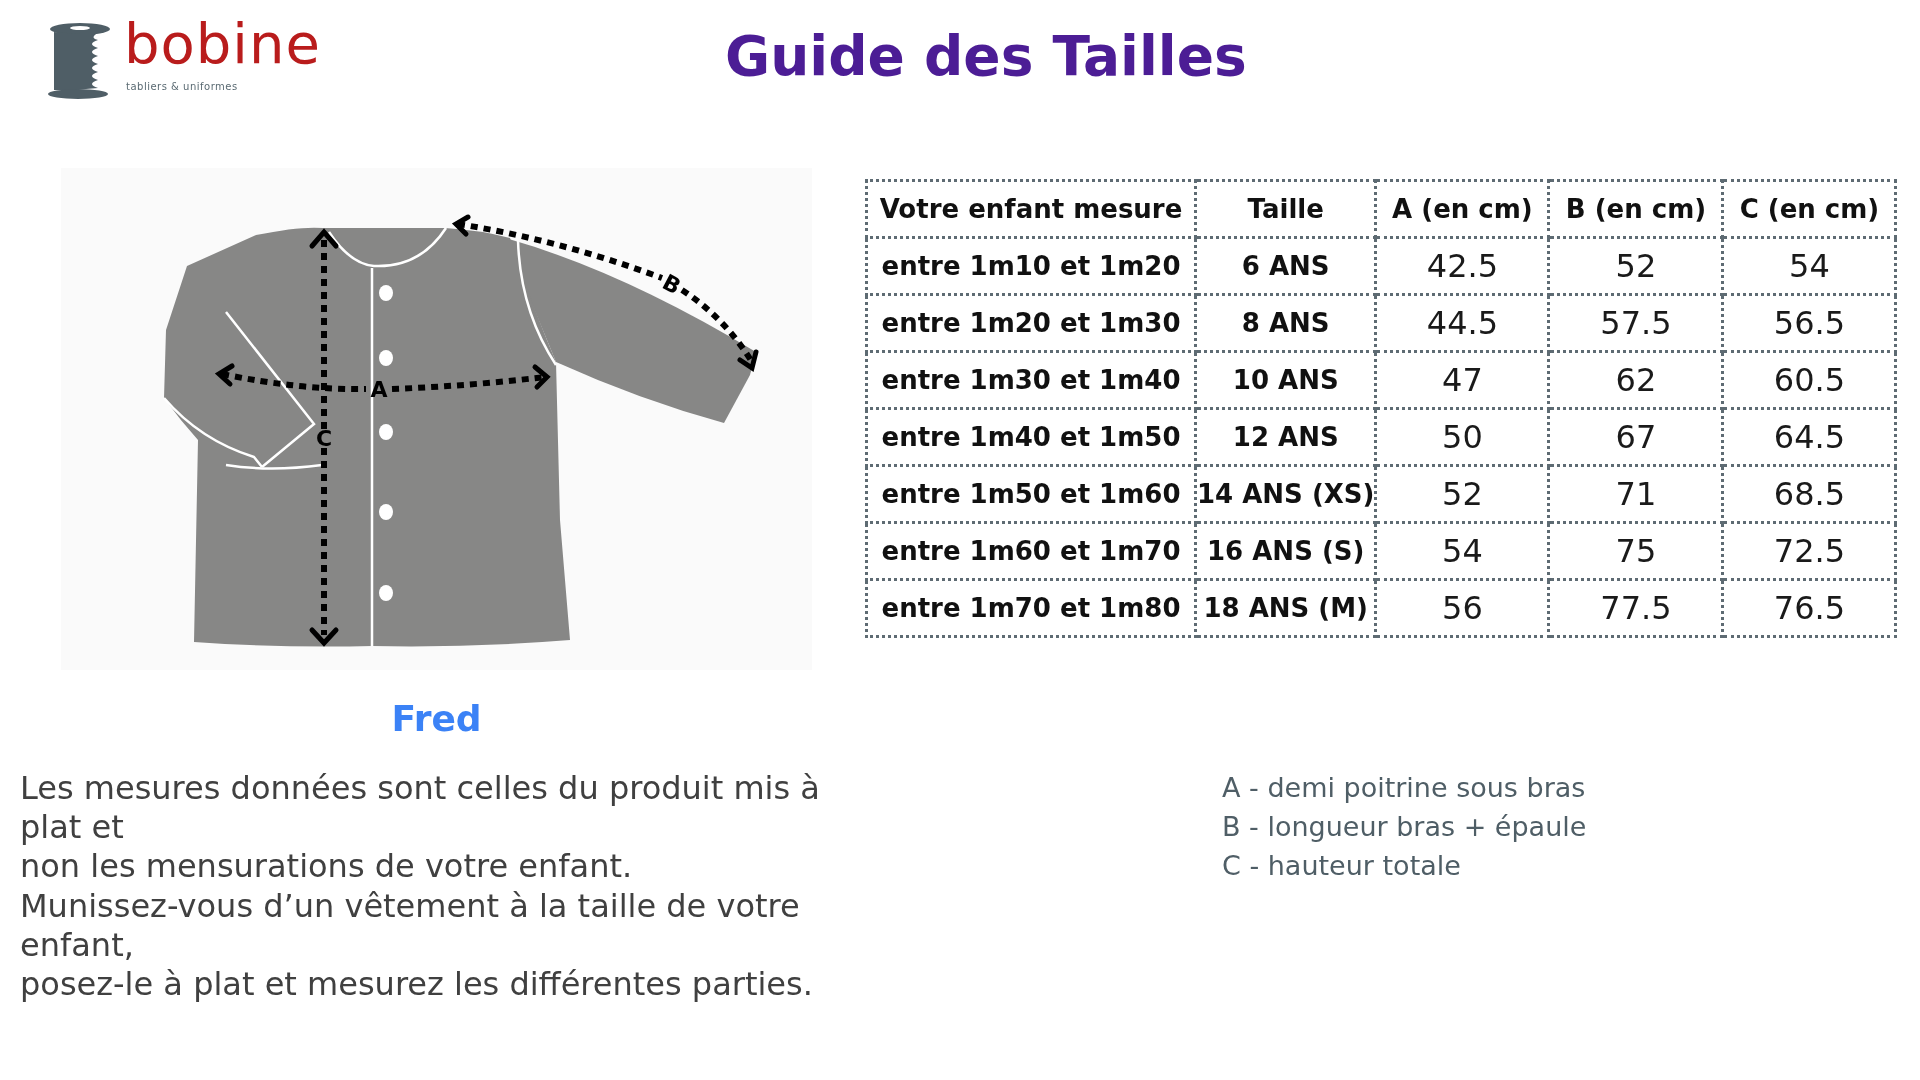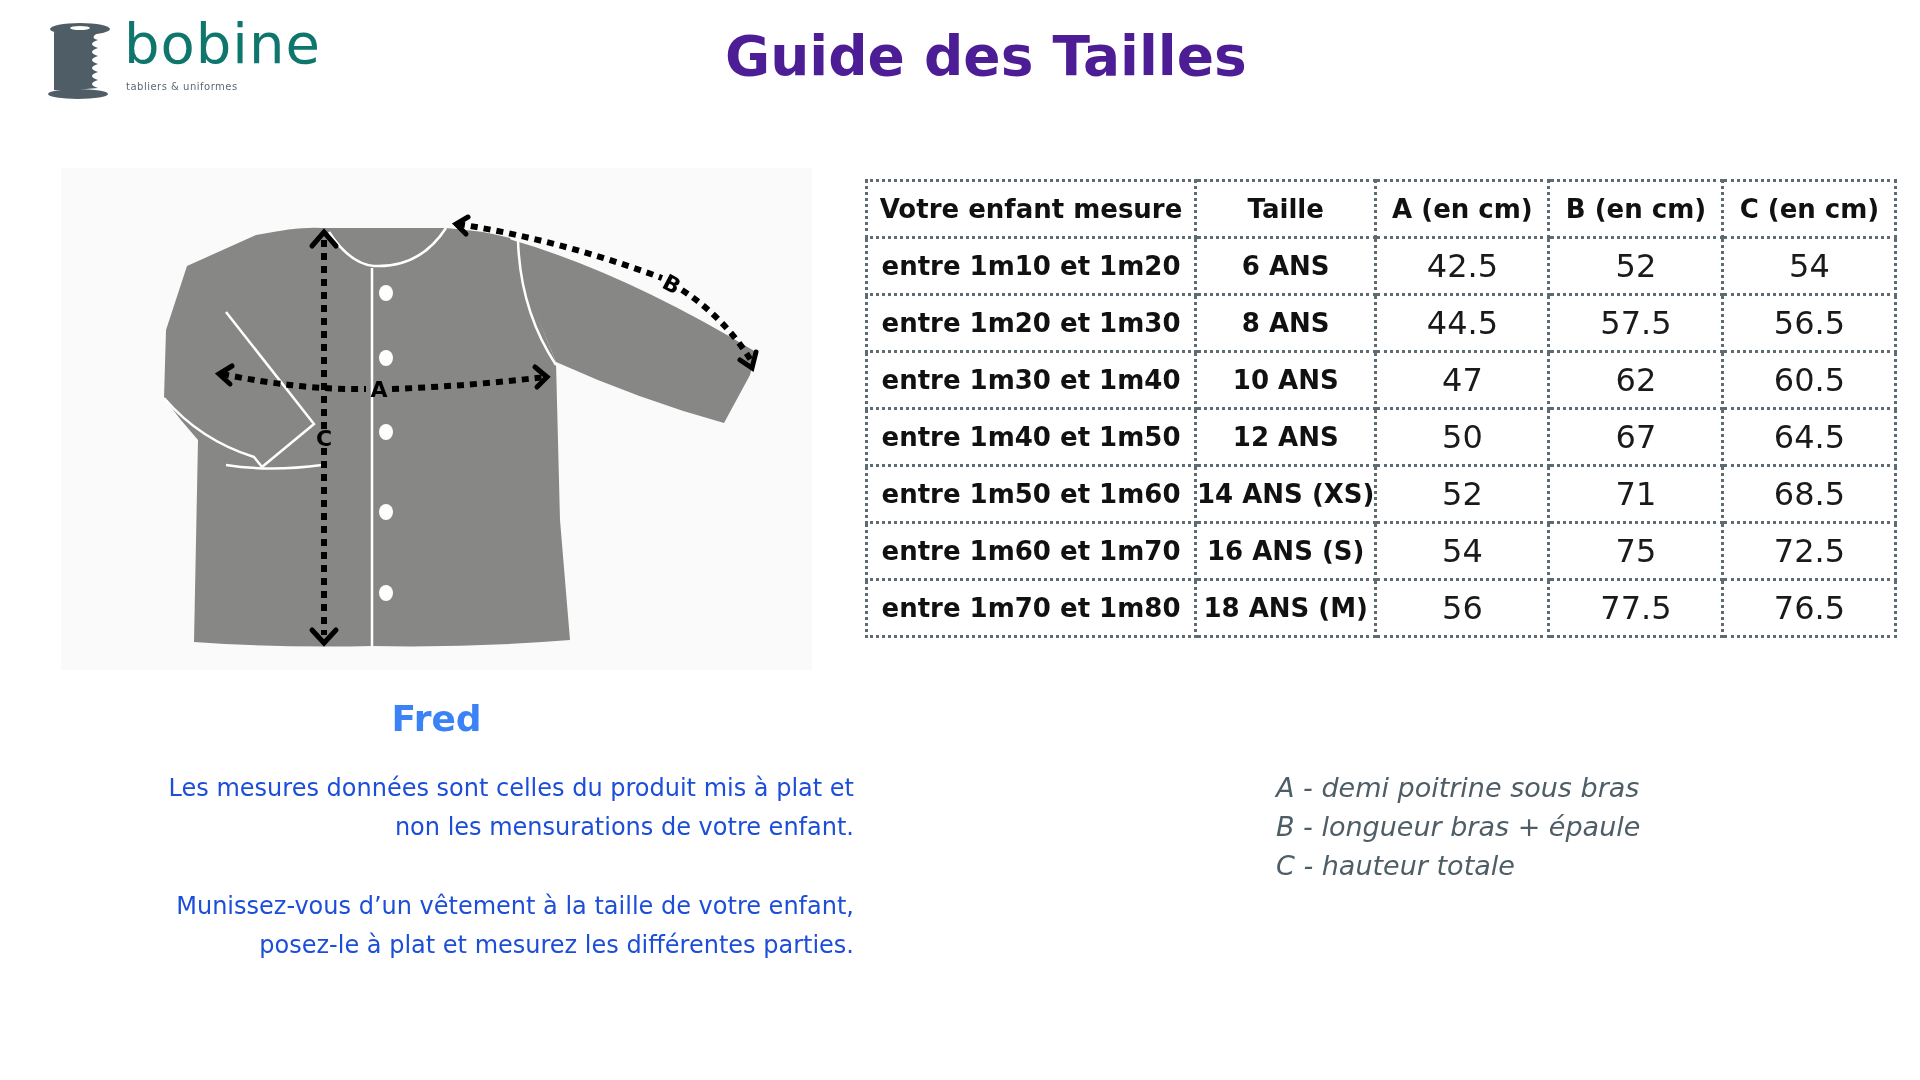--- a/index.html
+++ b/index.html
@@ -6,47 +6,47 @@
   body {
     width: 1920px; height: 1080px; position: relative; overflow: hidden;
     background: #ffffff;
     font-family: "Liberation Sans", "DejaVu Sans", sans-serif;
     color: #4f5e66;
   }
   .logo { position: absolute; left: 46px; top: 20px; width: 260px; height: 84px; }
   .logo svg { position: absolute; left: 0; top: 0; }
   .logo-word {
     position: absolute; left: 78px; top: -4px;
-    font-family: "DejaVu Sans", sans-serif; font-size: 56px; color: #0f766e;
+    font-family: "DejaVu Sans", sans-serif; font-size: 56px; color: #b91c1c;
     letter-spacing: 1px; line-height: 1;
   }
   .logo-tag {
     position: absolute; left: 80px; top: 61px;
     font-family: "DejaVu Sans", sans-serif; font-size: 10px; color: #5a6a72;
     letter-spacing: 0.5px; white-space: nowrap;
   }
   .title-wrap { position: absolute; left: 725px; width: 468px; top: 24px; text-align: center;
     font-family: "DejaVu Sans", sans-serif; font-weight: bold; font-size: 55px; color: #4c1d95; white-space: nowrap; }
 
   .illus-panel { position: absolute; left: 61px; top: 168px; width: 751px; height: 502px; background: #fafafa; }
   .illus-panel svg { position: absolute; left: -61px; top: -168px; }
 
   .product-name {
     position: absolute; left: 61px; width: 751px; top: 698px; text-align: center;
     font-family: "DejaVu Sans", sans-serif; font-weight: bold; font-size: 36px; color: #3b82f6;
   }
   .note {
-    position: absolute; left: 20px; width: 834px; text-align: right;
-    font-family: "DejaVu Sans", sans-serif; font-size: 24px; line-height: 39px; color: #1d4ed8;
+    position: absolute; left: 20px; width: 834px; text-align: left;
+    font-family: "DejaVu Sans", sans-serif; font-size: 32px; line-height: 39px; color: #404040;
   }
   .note1 { top: 769px; }
   .note2 { top: 887px; }
 
-  .legend { position: absolute; left: 1276px; top: 768px; font-family: "DejaVu Sans", sans-serif;
-    font-size: 27px; line-height: 39px; color: #4f5e66; font-style: italic; }
+  .legend { position: absolute; left: 1222px; top: 768px; font-family: "DejaVu Sans", sans-serif;
+    font-size: 27px; line-height: 39px; color: #4f5e66; }
   .legend div { white-space: nowrap; }
 
   table.size-table {
     position: absolute; left: 865px; top: 179px; border-collapse: collapse;
     font-family: "DejaVu Sans", sans-serif; color: #111111;
   }
   table.size-table td, table.size-table th {
     border: 3px dotted #5e6b73; height: 54px; text-align: center; padding: 0;
     white-space: nowrap;
   }

